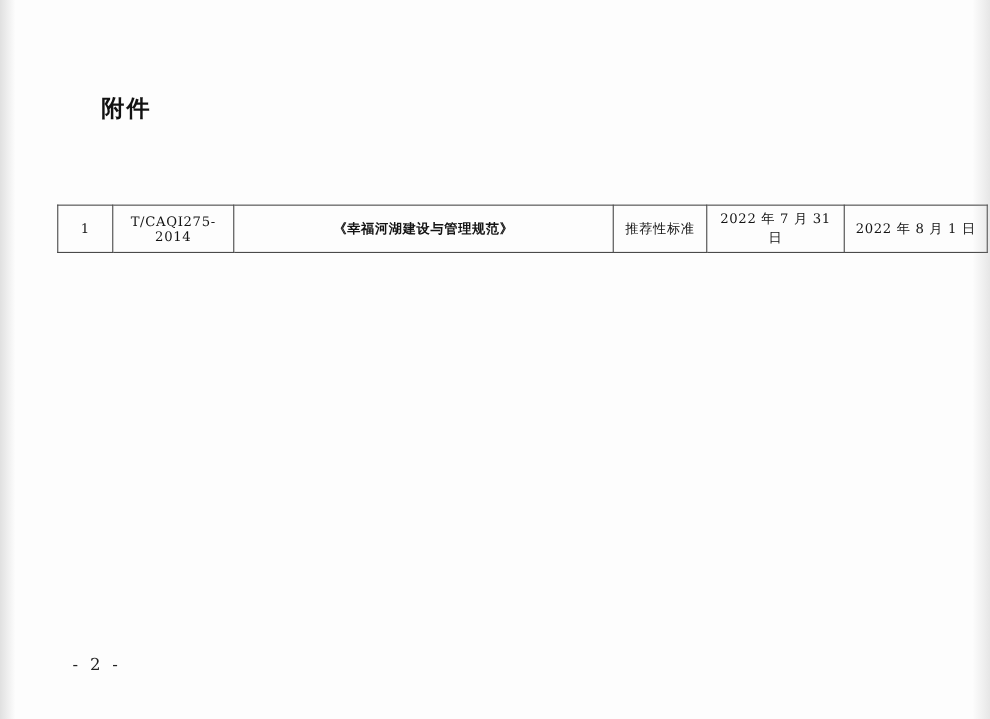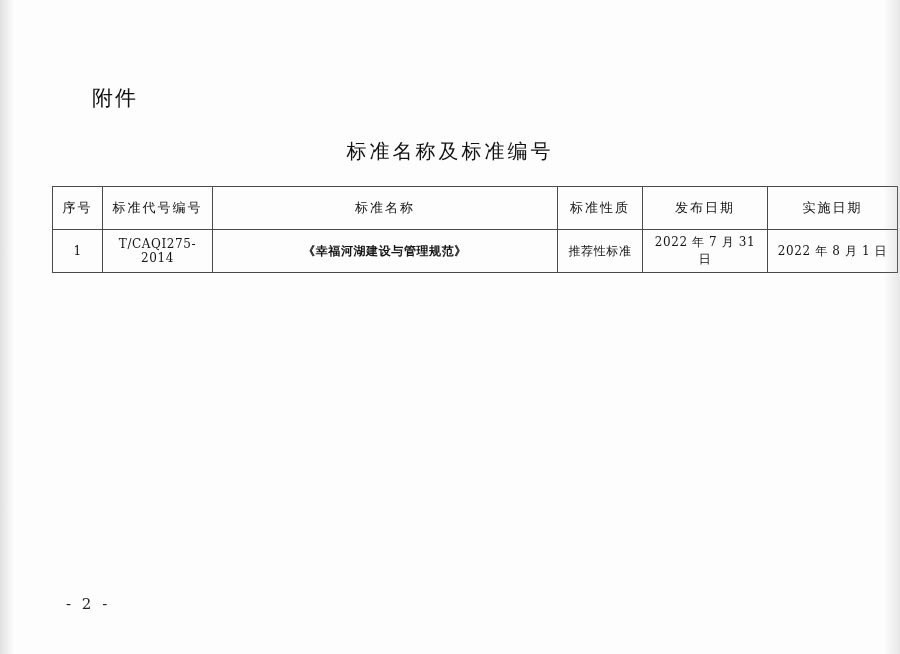--- a/index.html
+++ b/index.html
@@ -36,21 +36,21 @@
     width: 16px;
     background: linear-gradient(to left, rgba(150,150,150,0.22), rgba(255,255,255,0));
     pointer-events: none;
   }
 
   .attachment-label {
     position: absolute;
     left: 52px;
     top: 84px;
     font-size: 21px;
-    font-weight: normal;
+    font-weight: bold;
     letter-spacing: 2px;
     font-family: "DejaVu Sans", "Liberation Sans", sans-serif;
     color: #111;
     padding-left: 40px;
   }
 
   .doc-title {
     position: absolute;
     left: 0;
     right: 0;
@@ -121,41 +121,32 @@
     color: #222;
   }
 </style>
 </head>
 <body>
 
 <div class="page">
 
   <div class="attachment-label">附件</div>
 
-  <div class="doc-title">标准名称及标准编号</div>
 
   <div class="table-wrap">
     <table class="std-table">
       <colgroup>
         <col class="col-seq">
         <col class="col-code">
         <col class="col-name">
         <col class="col-nature">
         <col class="col-pub">
         <col class="col-impl">
       </colgroup>
       <tbody>
-        <tr class="header-row">
-          <td>序号</td>
-          <td>标准代号编号</td>
-          <td>标准名称</td>
-          <td>标准性质</td>
-          <td>发布日期</td>
-          <td>实施日期</td>
-        </tr>
         <tr class="data-row">
           <td>1</td>
           <td class="cell-code">T/CAQI275-2014</td>
           <td class="cell-name">《幸福河湖建设与管理规范》</td>
           <td>推荐性标准</td>
           <td class="cell-date">2022 年 7 月 31 日</td>
           <td class="cell-date">2022 年 8 月 1 日</td>
         </tr>
       </tbody>
     </table>

